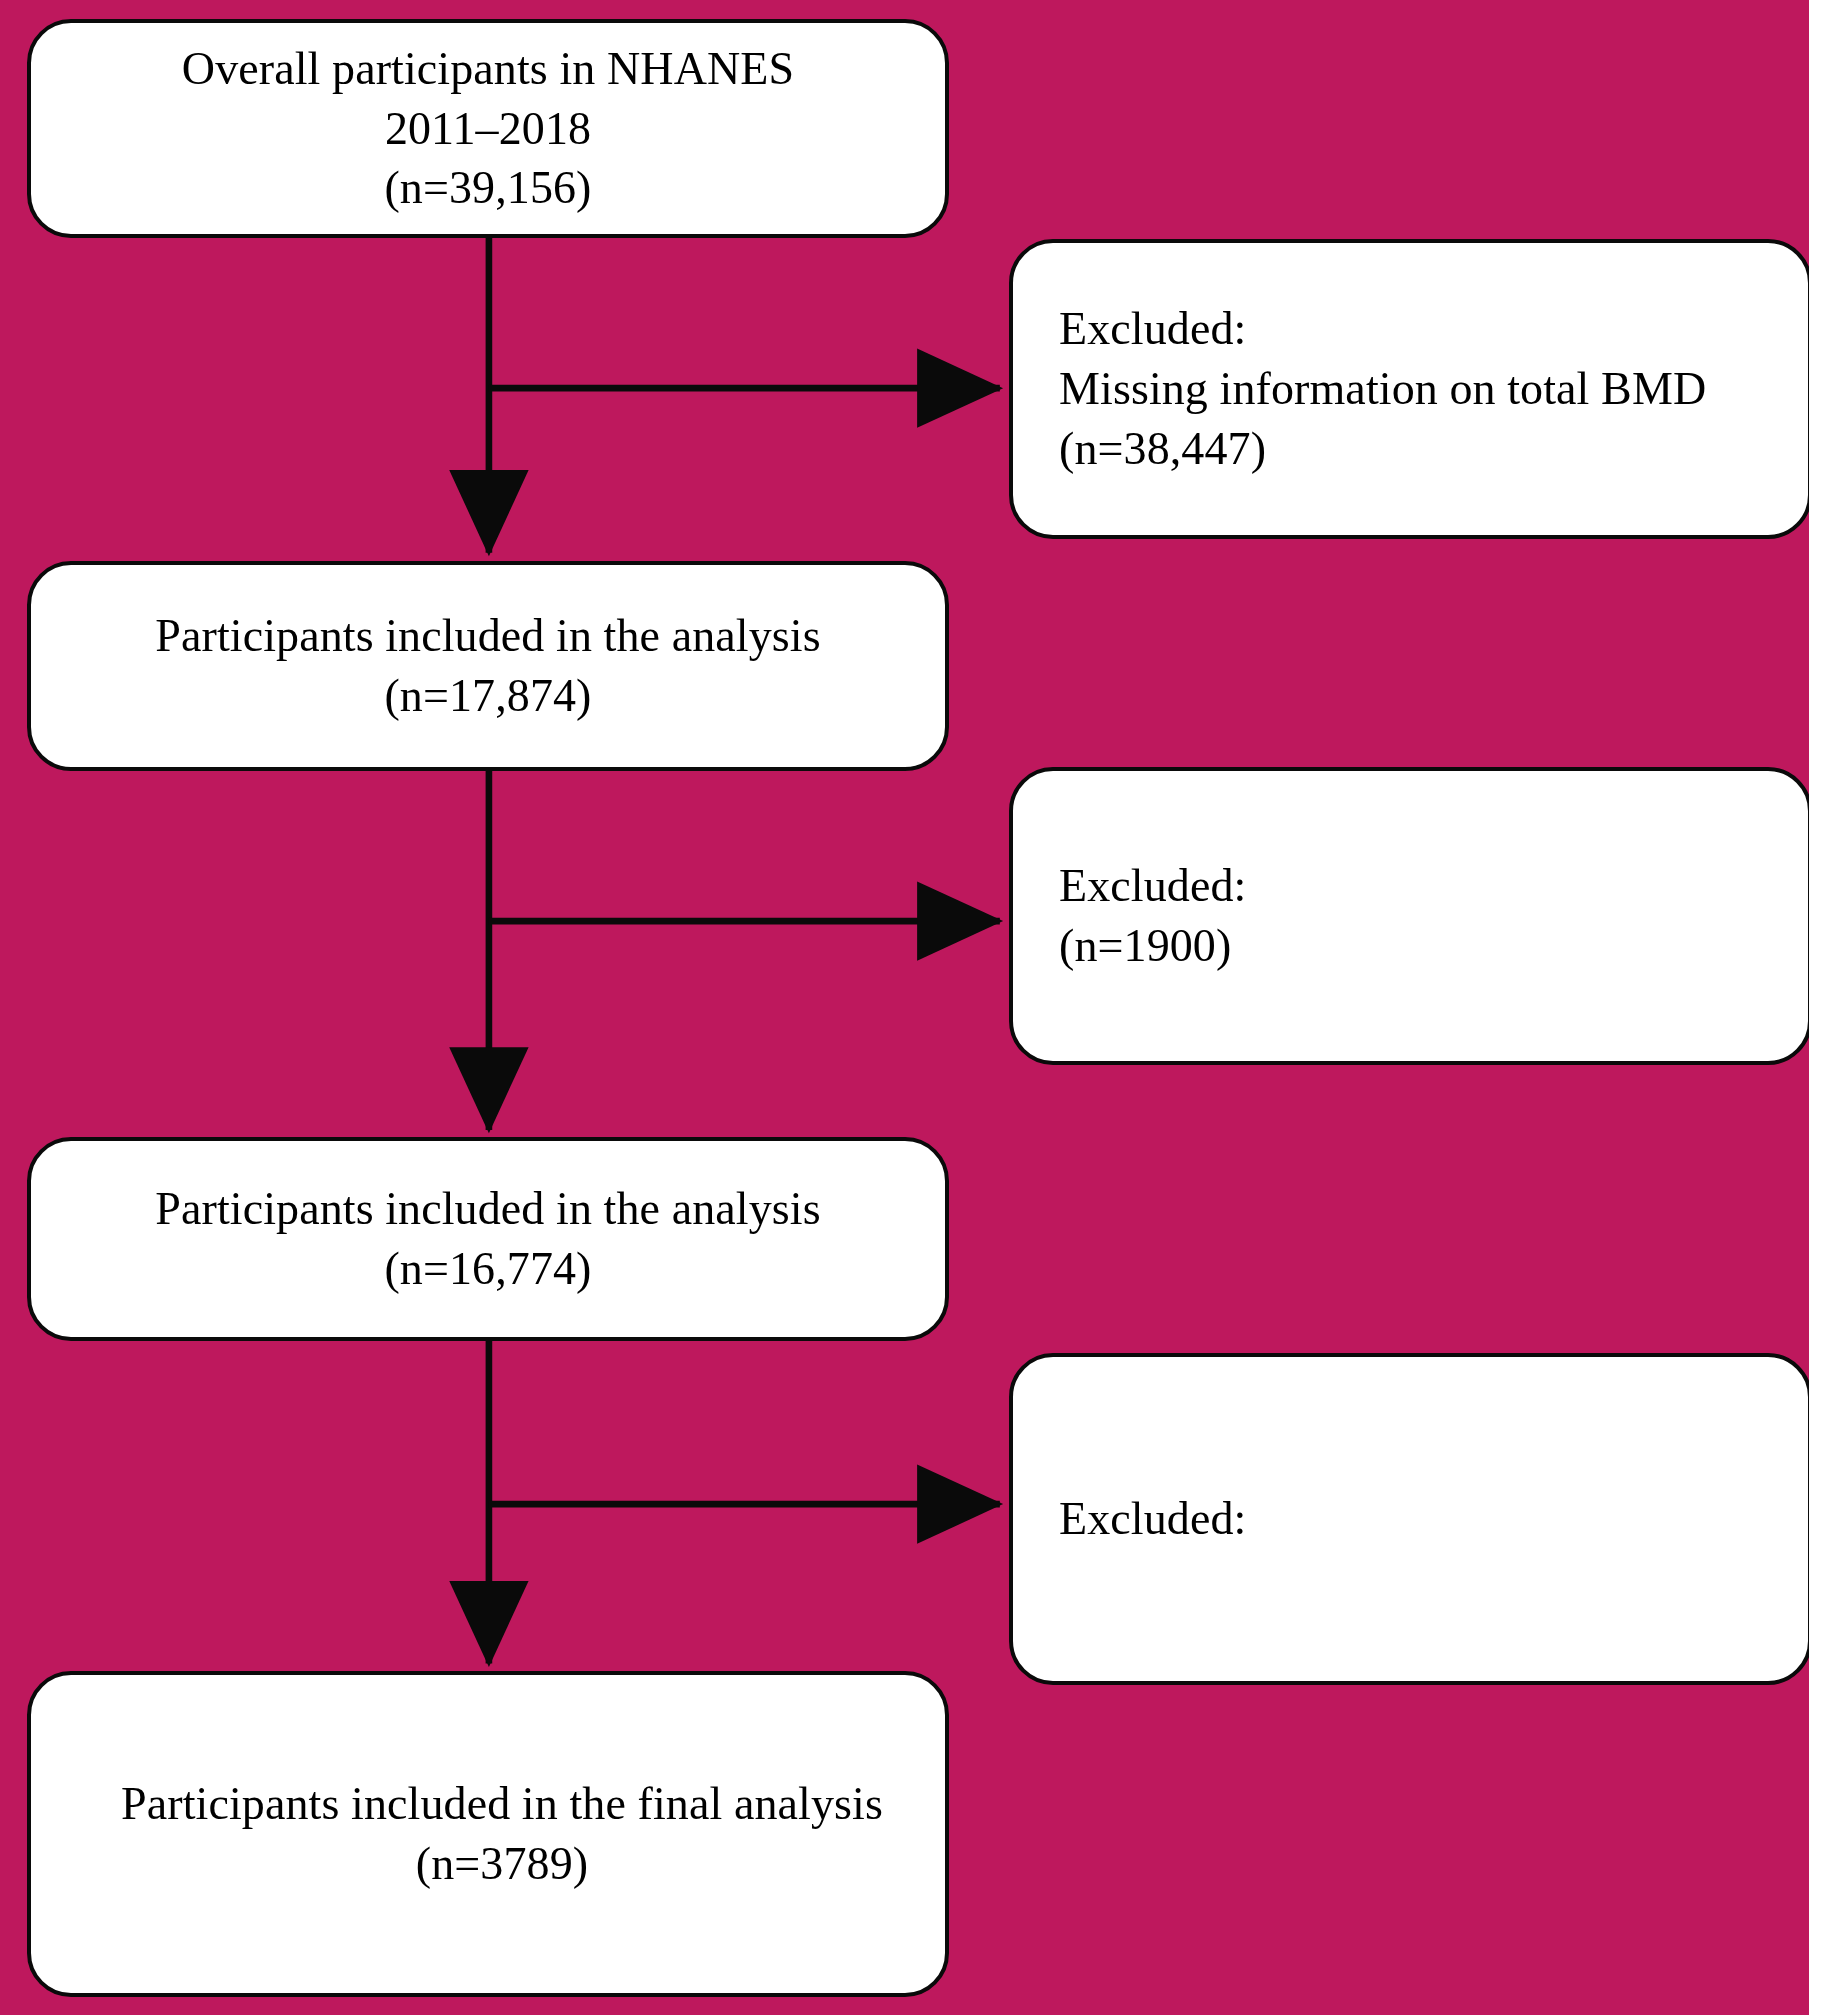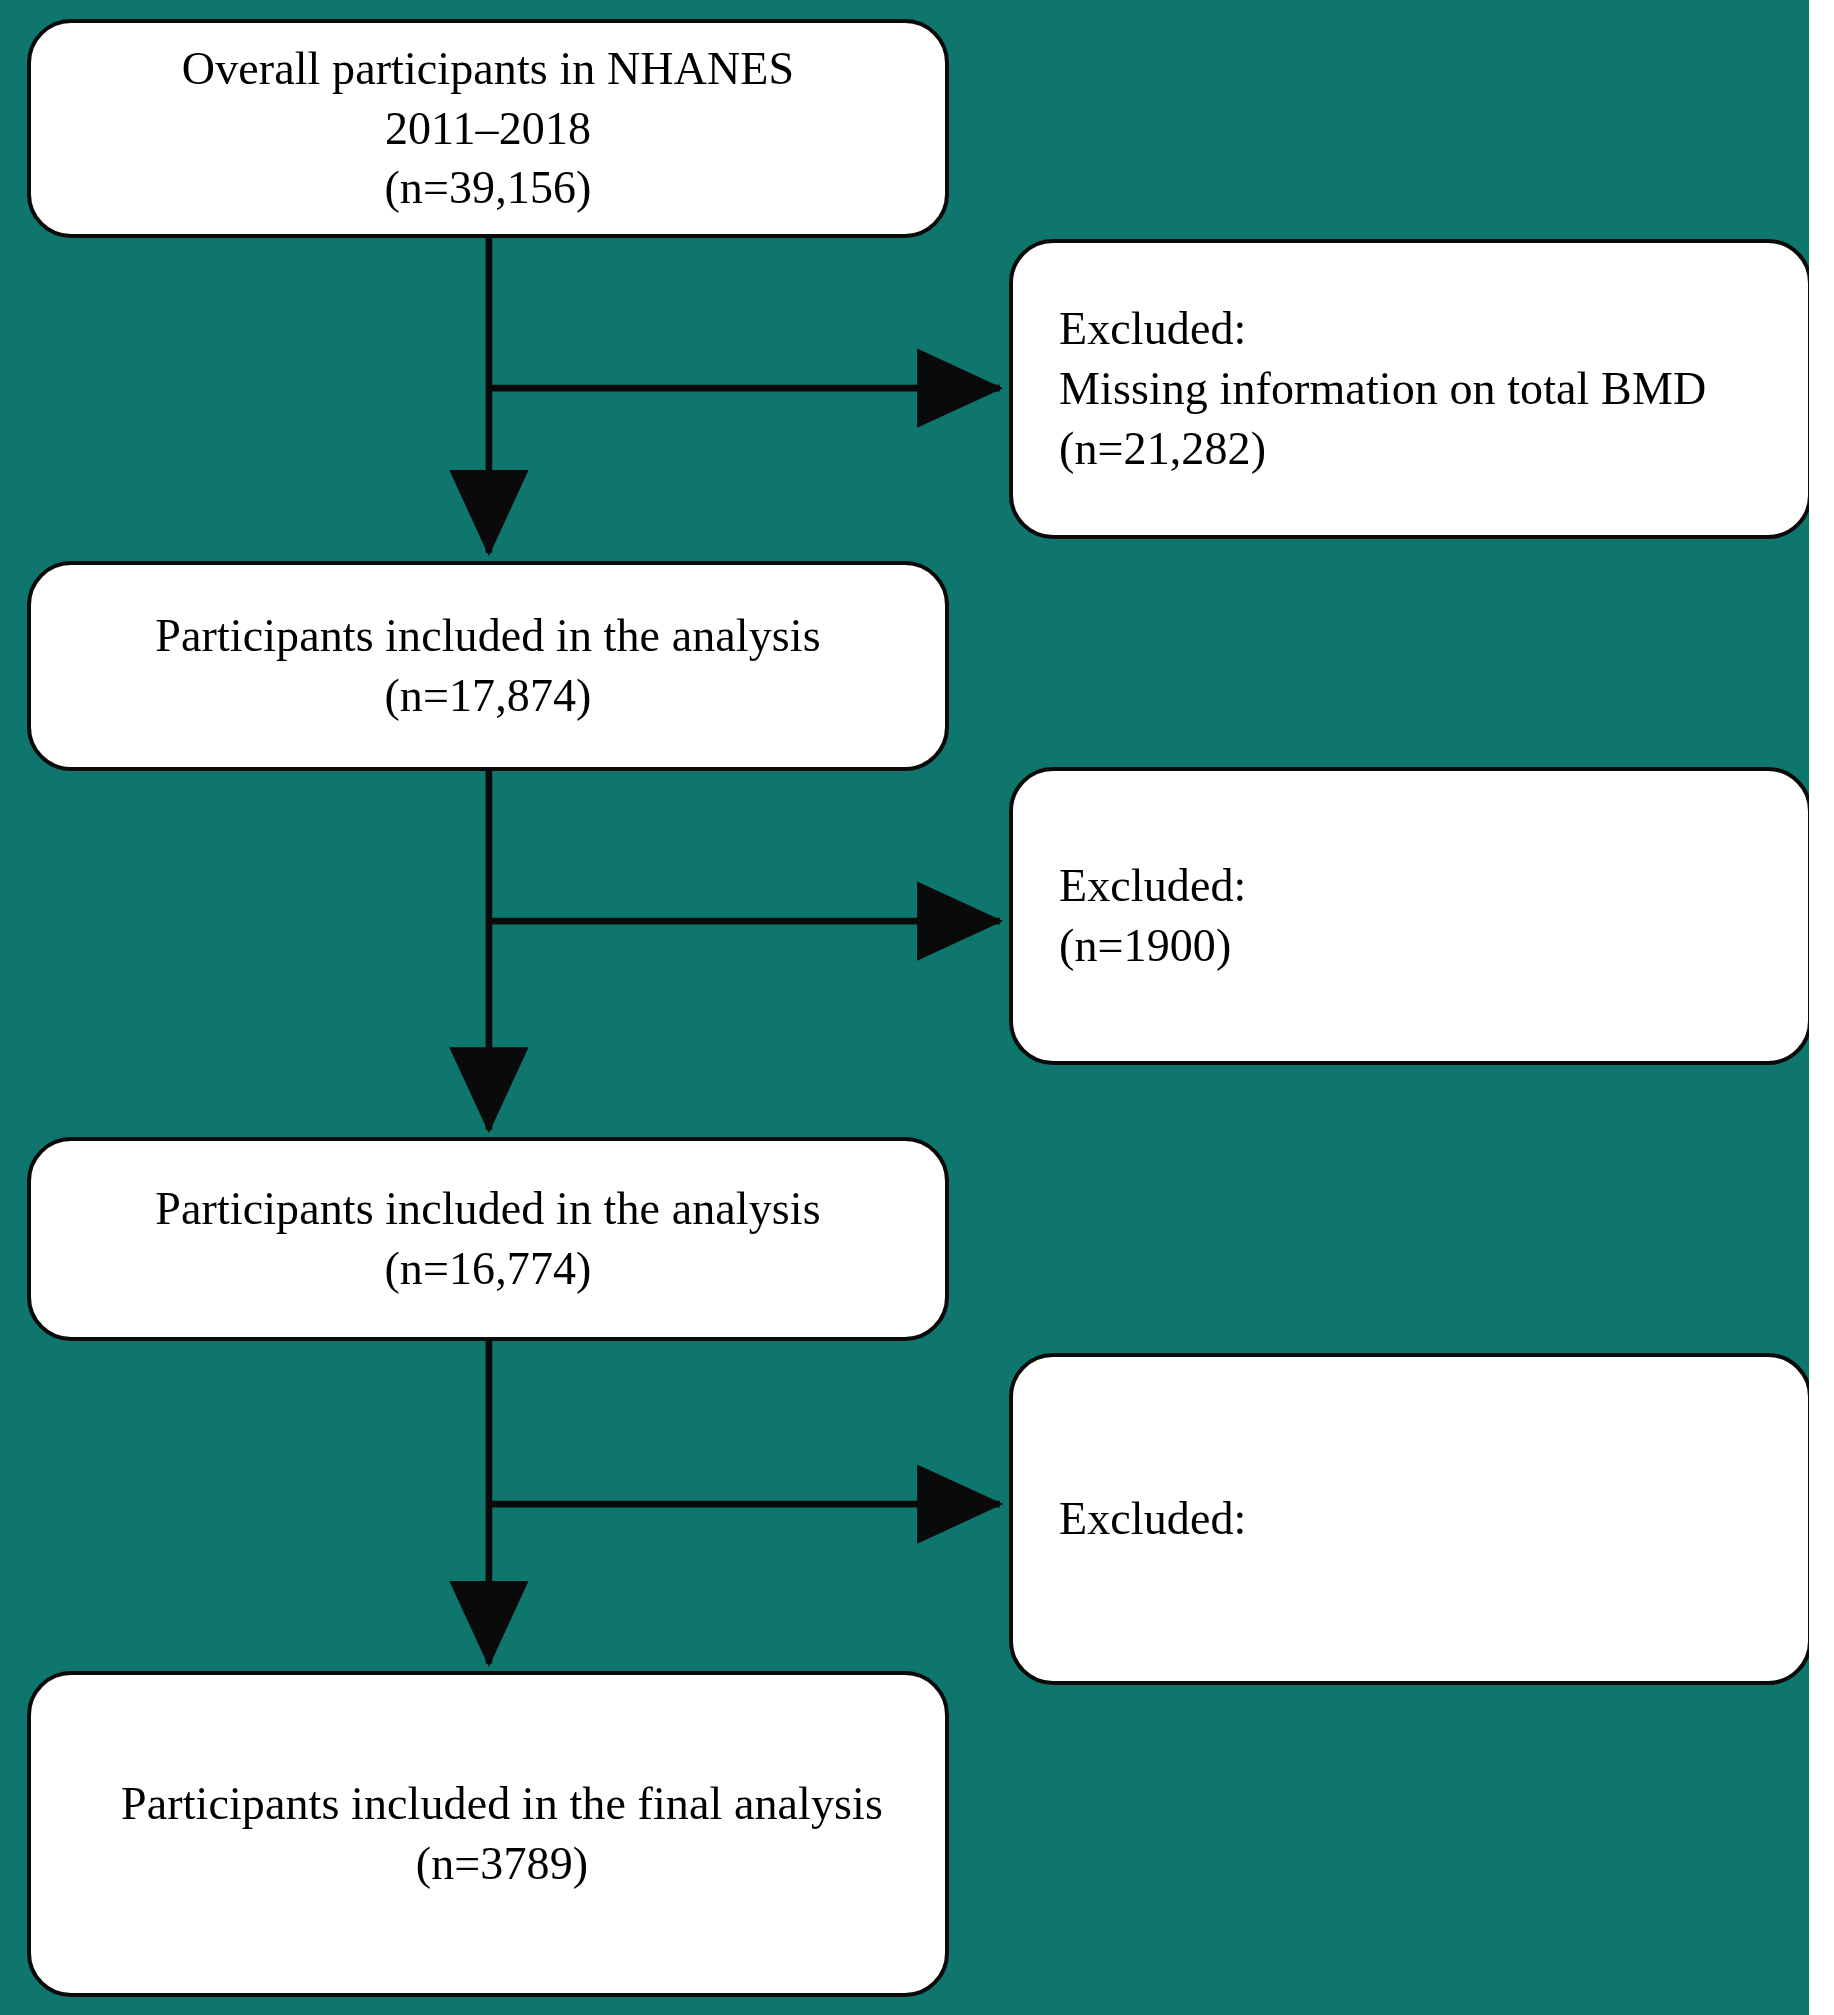--- a/index.html
+++ b/index.html
@@ -4,21 +4,21 @@
 <style>
   html, body {
     margin: 0;
     padding: 0;
     background: #ffffff;
   }
   #canvas {
     position: relative;
     width: 1809px;
     height: 2015px;
-    background: #0f766e;
+    background: #be185d;
     font-family: "Liberation Serif", "DejaVu Serif", serif;
     overflow: hidden;
   }
   .node {
     position: absolute;
     box-sizing: border-box;
     border: 4.4px solid #0a0a0a;
     border-radius: 44px;
     background: #ffffff;
     display: flex;
@@ -84,21 +84,21 @@
 
   <div class="node centered" style="left:27px; top:19px; width:922px; height:219px;">
     <div class="line">Overall participants in NHANES</div>
     <div class="line">2011–2018</div>
     <div class="line">(n=39,156)</div>
   </div>
 
   <div class="node lefted" style="left:1009px; top:239px; width:803px; height:300px;">
     <div class="line">Excluded:</div>
     <div class="line">Missing information on total BMD</div>
-    <div class="line">(n=21,282)</div>
+    <div class="line">(n=38,447)</div>
   </div>
 
   <div class="node centered" style="left:27px; top:561px; width:922px; height:210px;">
     <div class="line">Participants included in the analysis</div>
     <div class="line">(n=17,874)</div>
   </div>
 
   <div class="node lefted" style="left:1009px; top:767px; width:803px; height:298px;">
     <div class="line">Excluded:</div>
     <div class="line">(n=1900)</div>

